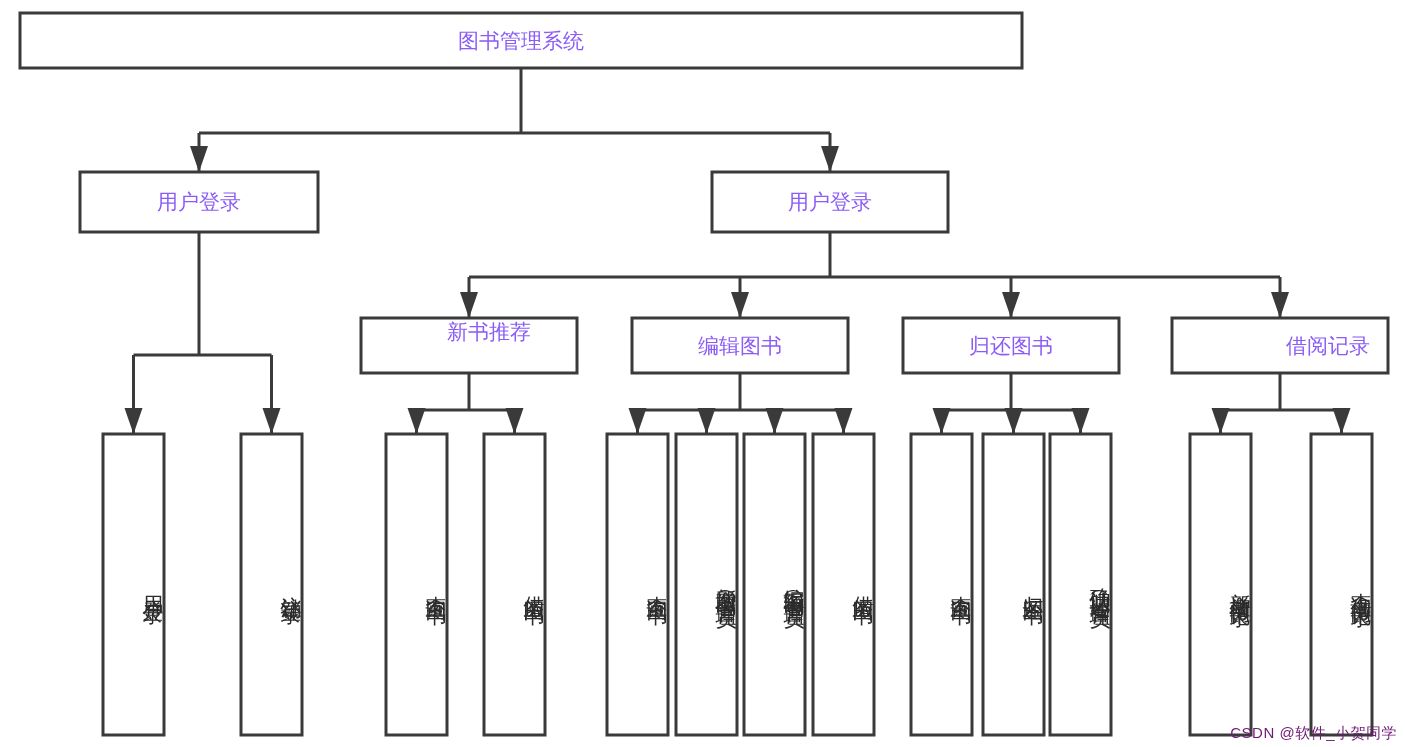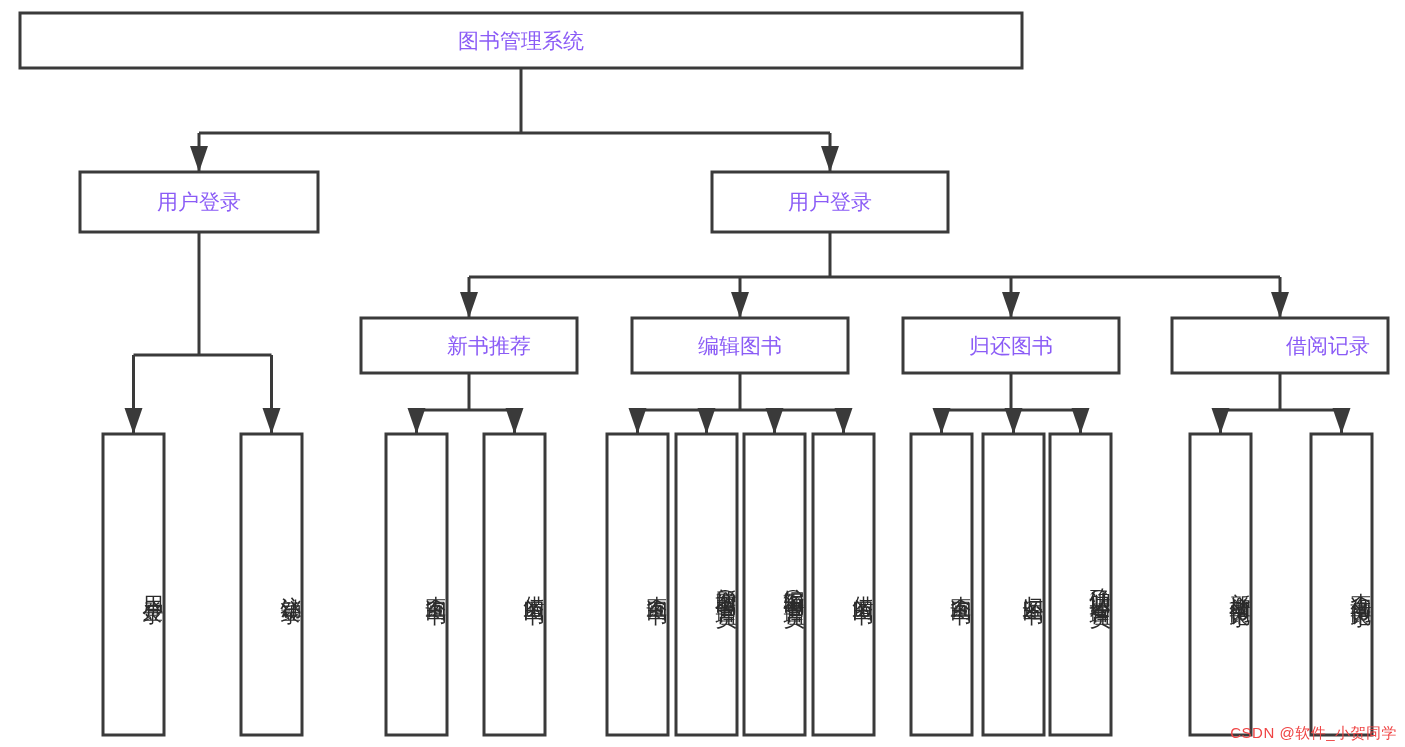--- a/index.html
+++ b/index.html
@@ -64,21 +64,21 @@
     font-size: 21px;
     color: #8b5cf6;
     white-space: nowrap;
     font-family: "Liberation Sans", "DejaVu Sans", sans-serif;
   }
   #watermark {
     position: absolute;
     right: 8px;
     bottom: 4px;
     font-size: 15px;
-    color: #ef4444;
+    color: #701a75;
     font-family: "Liberation Sans", "DejaVu Sans", sans-serif;
     white-space: nowrap;
     letter-spacing: 0.5px;
   }
 </style>
 </head>
 <body>
 
 <div id="diagram-root">
 
@@ -158,21 +158,21 @@
         <rect x="1050" y="434" width="61" height="301" class="node-rect"></rect>
         <rect x="1190" y="434" width="61" height="301" class="node-rect"></rect>
         <rect x="1311" y="434" width="61" height="301" class="node-rect"></rect>
       </g>
   </svg>
 
   <div id="labels-layer">
       <div class="hlabel-wrap" style="left: 20px; top: 13px; width: 1002px; height: 55px;">图书管理系统</div>
       <div class="hlabel-wrap" style="left: 80px; top: 172px; width: 238px; height: 60px;">用户登录</div>
       <div class="hlabel-wrap" style="left: 712px; top: 172px; width: 236px; height: 60px;">用户登录</div>
-      <div class="hlabel-wrap" style="left: 361px; top: 318px; width: 256px; height: 55px; text-align: center;">新书推荐</div>
+      <div class="hlabel-wrap" style="left: 361px; top: 304px; width: 256px; height: 55px; text-align: center;">新书推荐</div>
       <div class="hlabel-wrap" style="left: 632px; top: 318px; width: 216px; height: 55px;">编辑图书</div>
       <div class="hlabel-wrap" style="left: 903px; top: 318px; width: 216px; height: 55px;">归还图书</div>
       <div class="hlabel-wrap" style="left: 1220px; top: 318px; width: 216px; height: 55px;">借阅记录</div>
       <div class="vlabel-wrap" style="left: 103px; top: 446px; width: 61px; height: 277px;">用户登录</div>
       <div class="vlabel-wrap" style="left: 241px; top: 446px; width: 61px; height: 277px;">注销登录</div>
       <div class="vlabel-wrap" style="left: 386px; top: 446px; width: 61px; height: 277px;">查询图书</div>
       <div class="vlabel-wrap" style="left: 484px; top: 446px; width: 61px; height: 277px;">借阅图书</div>
       <div class="vlabel-wrap" style="left: 607px; top: 446px; width: 61px; height: 277px;">查询图书</div>
       <div class="vlabel-wrap" style="left: 676px; top: 446px; width: 61px; height: 277px;">新增图书（管理员）</div>
       <div class="vlabel-wrap" style="left: 744px; top: 446px; width: 61px; height: 277px;">编辑图书（管理员）</div>

